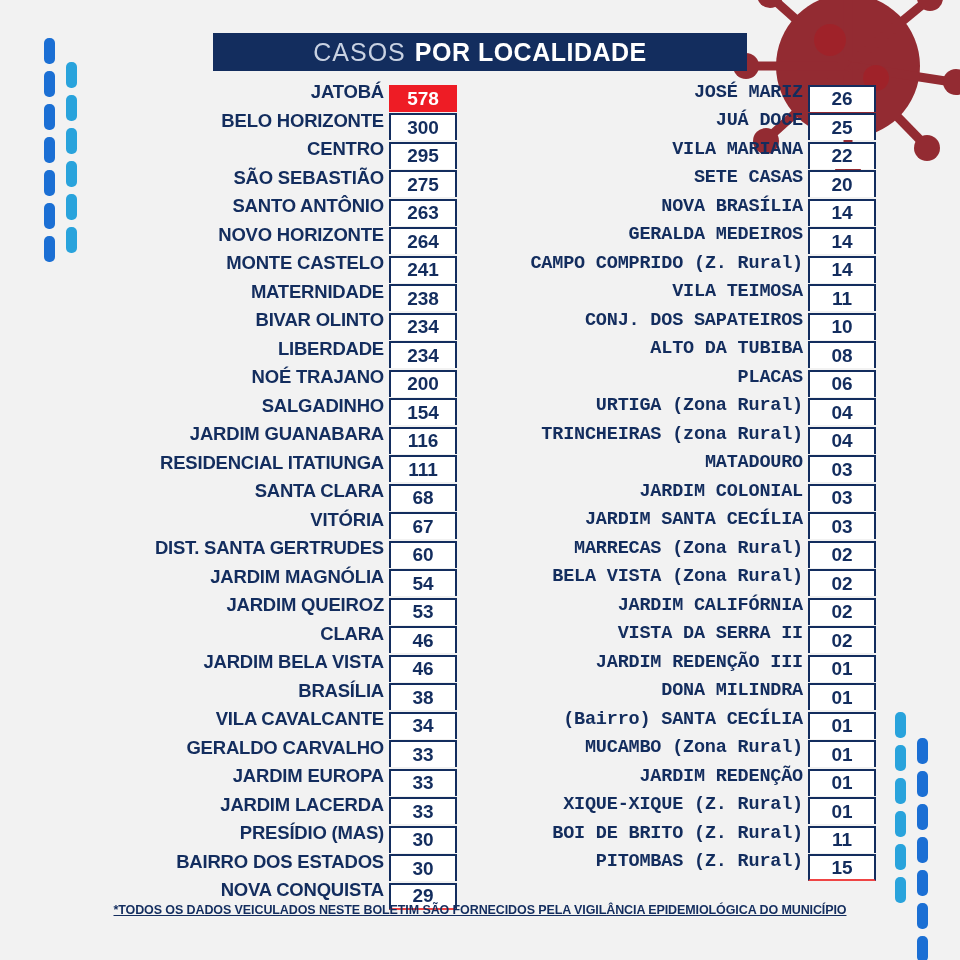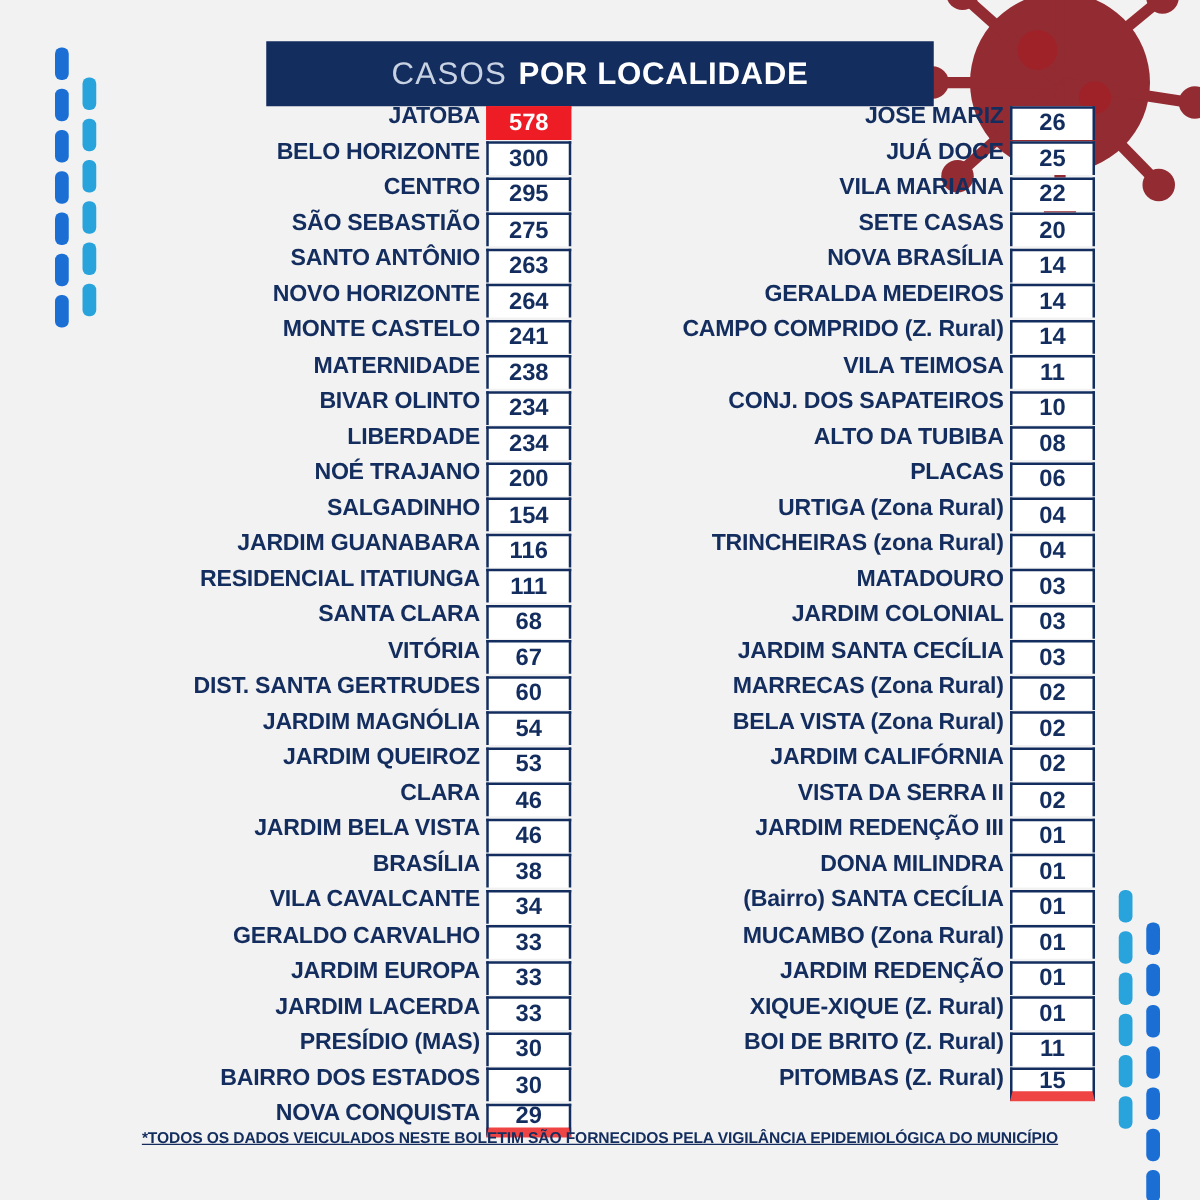--- a/index.html
+++ b/index.html
@@ -41,21 +41,21 @@
   .dots-left-a { left: 44px; top: 38px; }
   .dots-left-b { left: 66px; top: 62px; }
   .dots-right-a { right: 54px; top: 712px; }
   .dots-right-b { right: 32px; top: 738px; }
 
   .header-band {
     position: absolute;
     left: 213px;
     top: 33px;
     width: 534px;
-    height: 52px;
+    height: 38px;
     background: #132d5e;
     display: flex;
     align-items: center;
     justify-content: center;
   }
   .header-band .t1 {
     color: #c9d2e2;
     font-size: 25px;
     font-weight: 400;
     letter-spacing: 1px;
@@ -91,39 +91,39 @@
   .row .name {
     text-align: right;
     color: #132d5e;
     font-weight: bold;
     font-size: 18.5px;
     padding-right: 5px;
     white-space: nowrap;
     letter-spacing: -0.2px;
   }
   .col-left .name { width: 300px; }
-  .col-right .name { width: 330px; }
+  .col-right .name { width: 330px; font-family: Liberation Mono, monospace; }
 
   .row .val {
     width: 68px;
     height: 27px;
     border: 2px solid #132d5e;
     border-bottom: none;
     box-sizing: border-box;
     display: flex;
     align-items: center;
     justify-content: center;
     color: #132d5e;
     font-weight: bold;
     font-size: 19px;
     background: #ffffff;
     margin-top: 12px;
   }
   .row:last-child .val {
-    border-bottom: 8px solid #ef4444;
+    border-bottom: 2px solid #ef4444;
   }
   .row .val.highlight {
     background: #ee1c25;
     color: #ffffff;
     border-color: #ee1c25;
   }
 
   .footer {
     position: absolute;
     left: 0;

